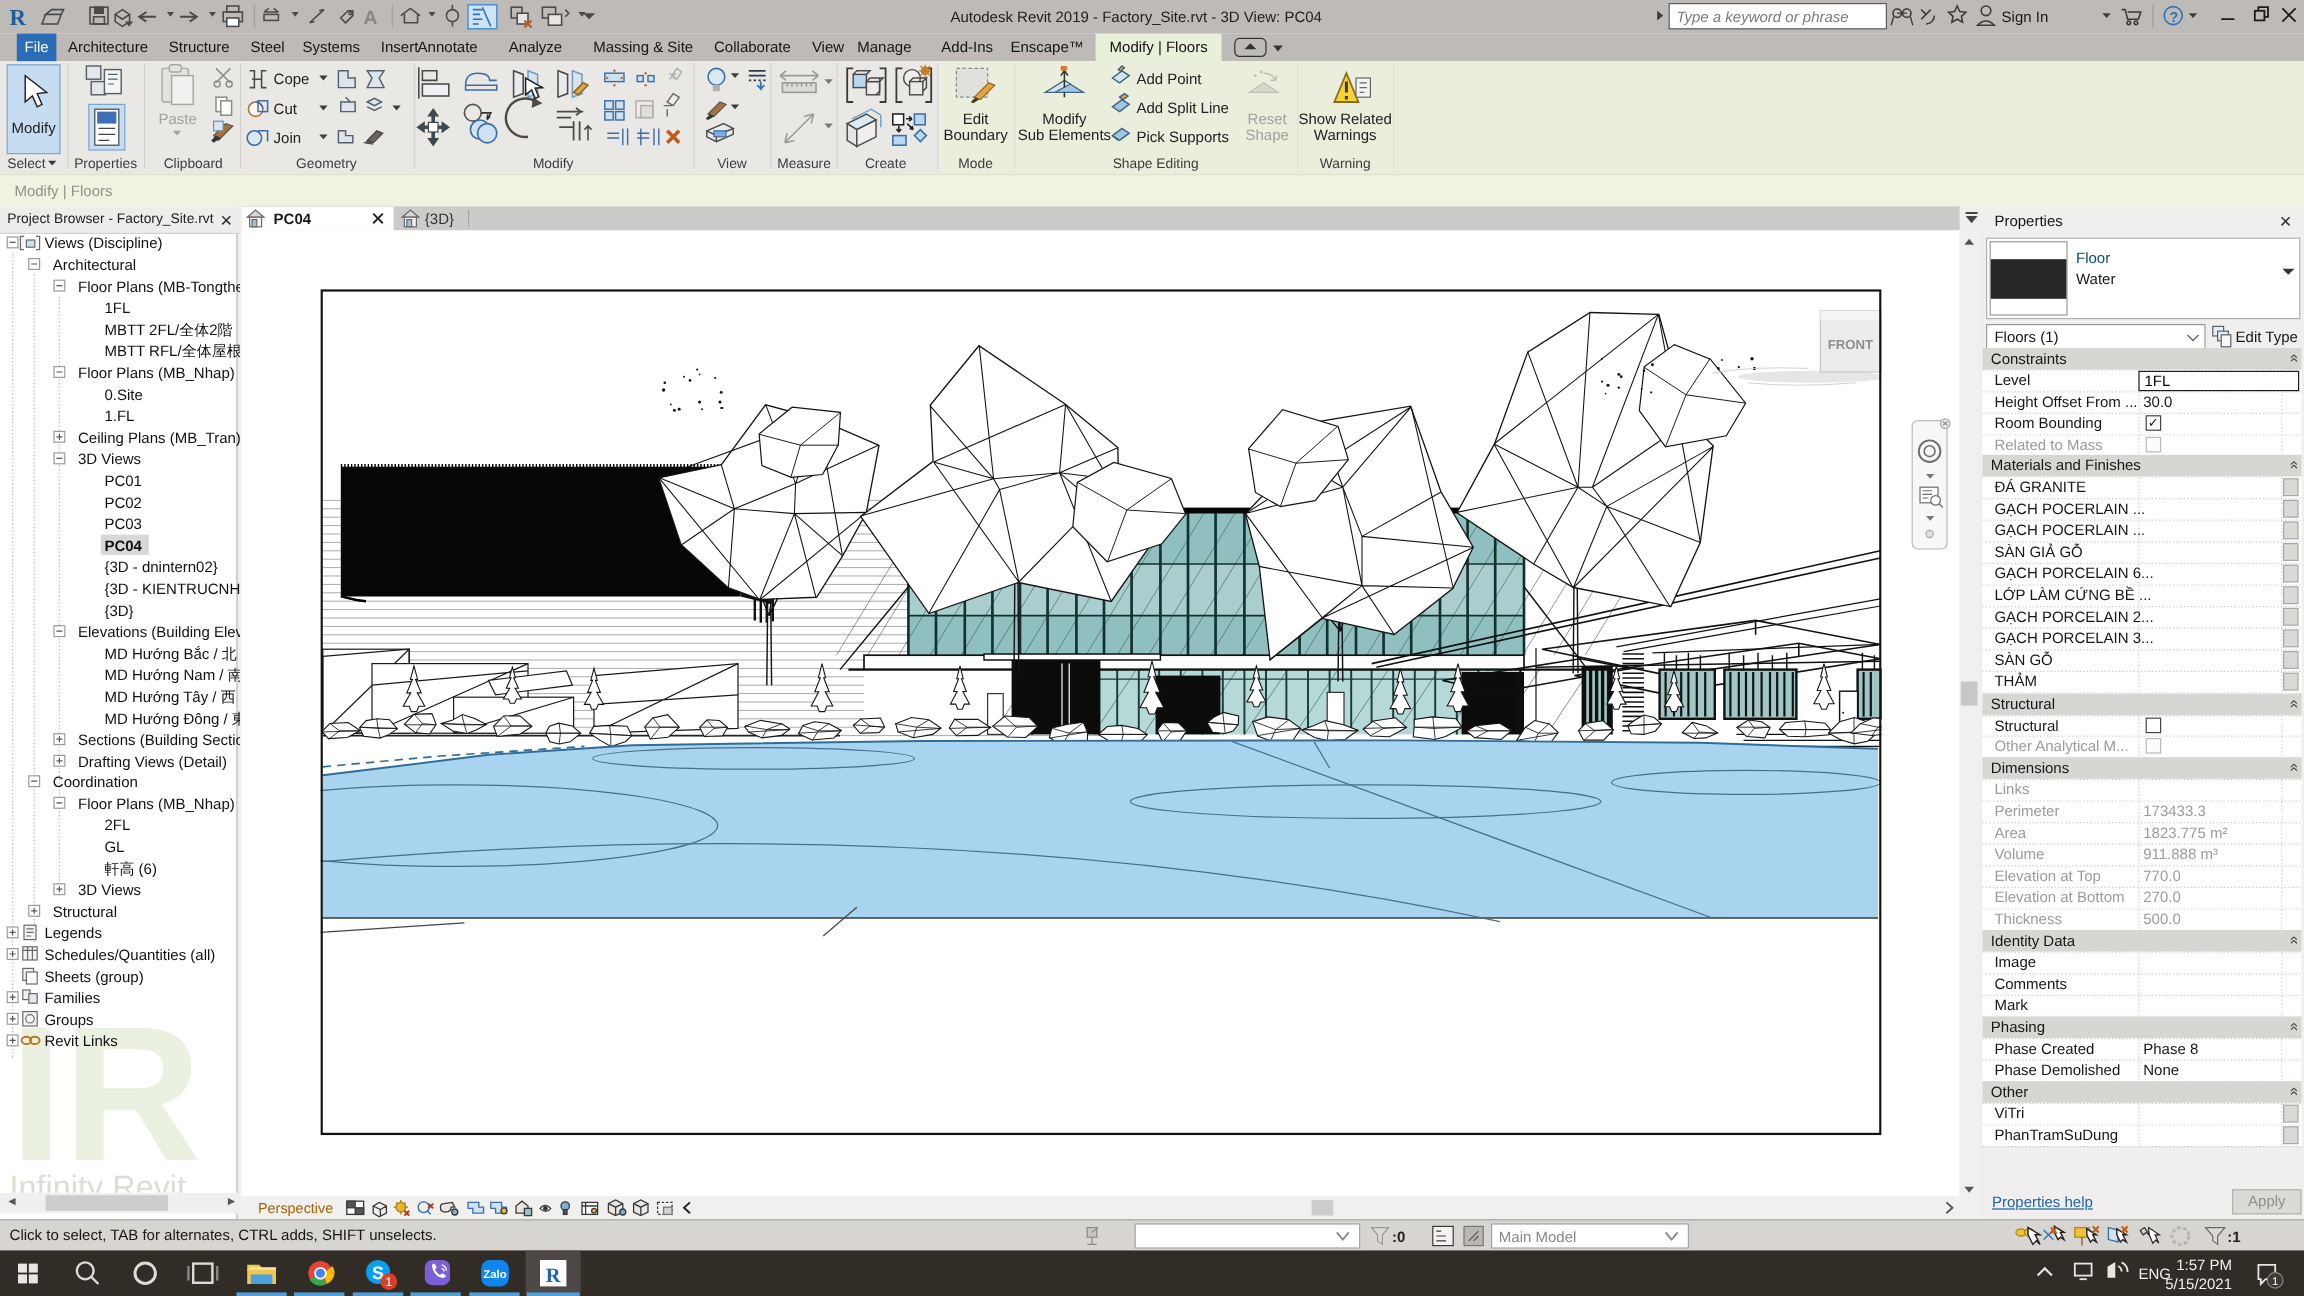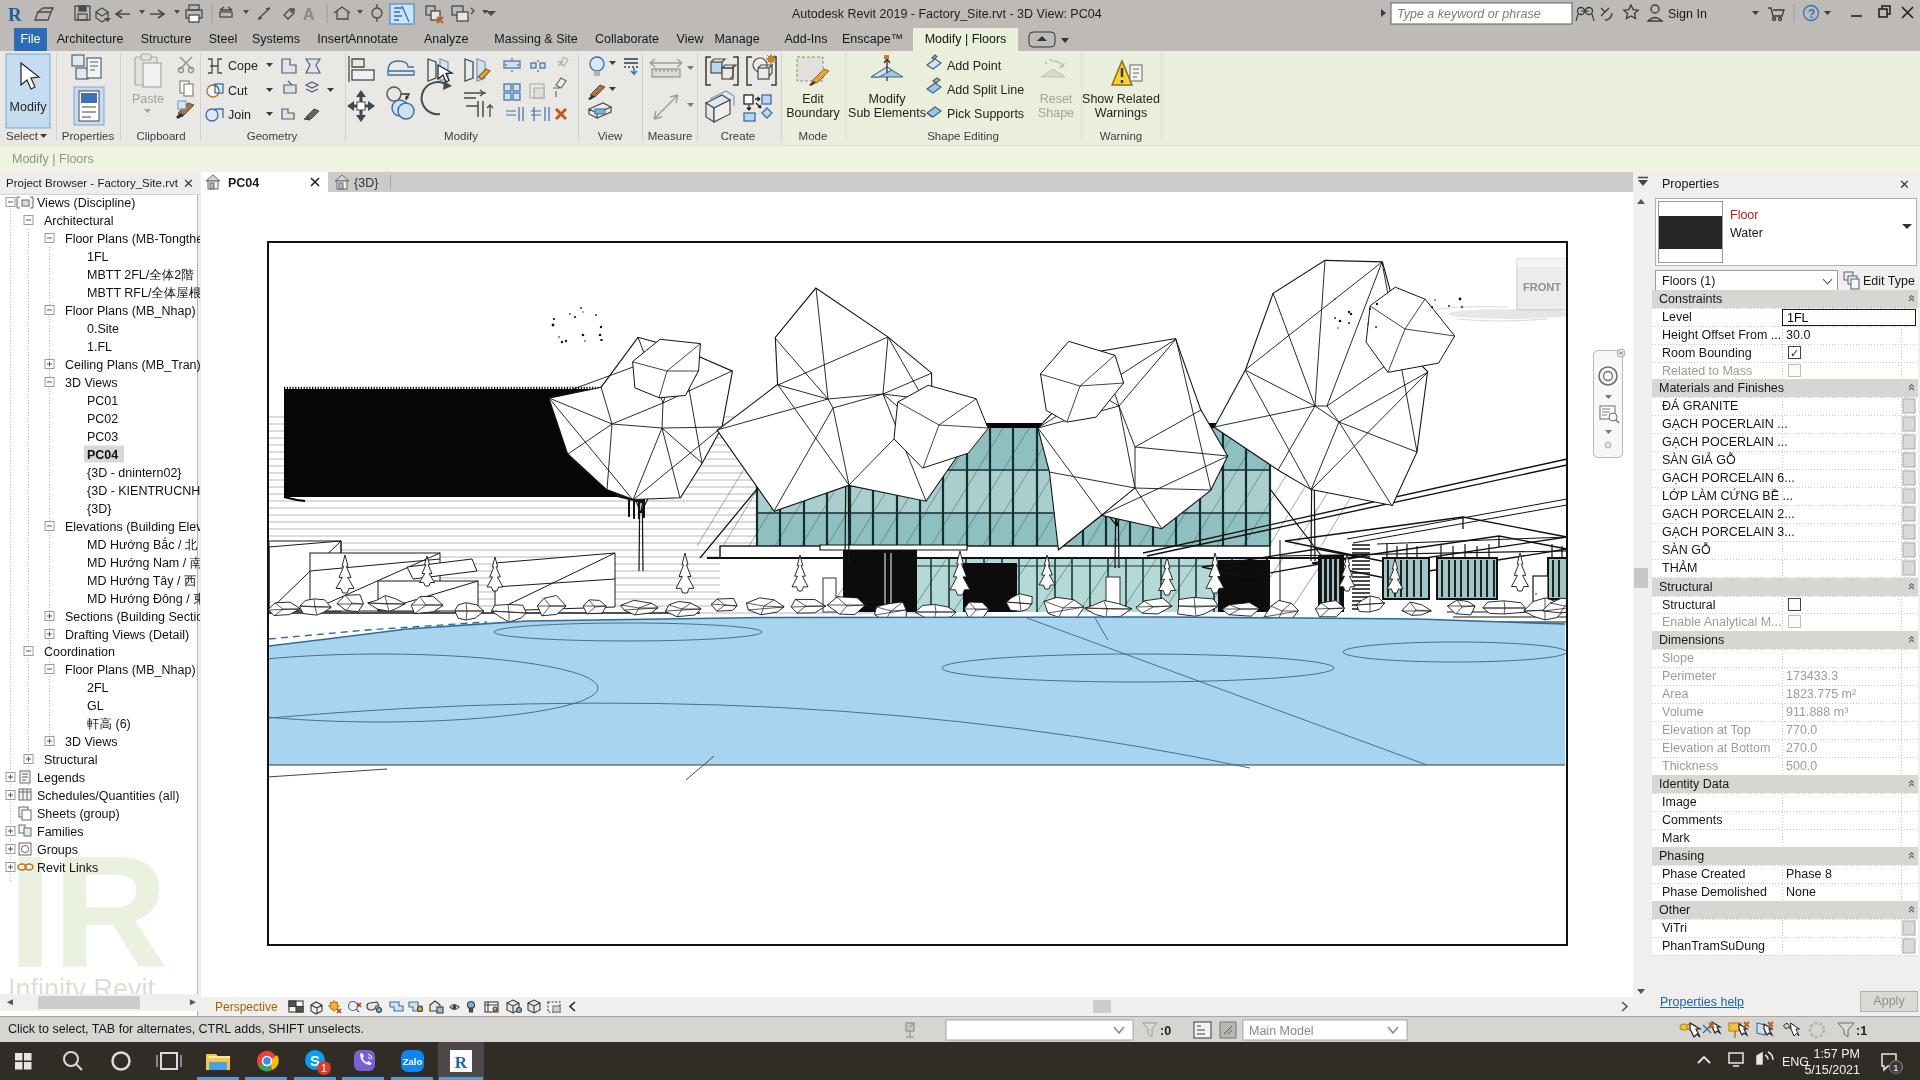--- a/index.html
+++ b/index.html
@@ -834,21 +834,21 @@
       <path d="M2 5 h10 l-5 6 z" fill="#444"></path>
       <path d="M2 2.5 h10" stroke="#444" stroke-width="1.5"></path>
     </svg>
   <div id="props">
     <div style="position:absolute;left:10px;top:5px;font-size:12.5px;color:#161616;">Properties</div>
     <div style="position:absolute;right:10px;top:5px;font-size:13px;color:#333;">✕</div>
 
     <div style="position:absolute;left:3px;top:26px;width:262px;height:68px;background:#fff;border:1px solid #b2b0ae;"></div>
     <div style="position:absolute;left:6px;top:29px;width:65px;height:62px;background:#fff;border:1px solid #999;"></div>
     <div style="position:absolute;left:7px;top:44px;width:63px;height:33px;background:#262626;"></div>
-    <div style="position:absolute;left:78px;top:36px;font-size:12.5px;color:#b91c1c;">Floor</div>
+    <div style="position:absolute;left:78px;top:36px;font-size:12.5px;color:#0c4a6e;">Floor</div>
     <div style="position:absolute;left:78px;top:54px;font-size:12.5px;color:#161616;">Water</div>
     <div style="position:absolute;right:8px;top:52px;width:0;height:0;border:5px solid transparent;border-top-color:#333;"></div>
 
     <div style="position:absolute;left:3px;top:98px;width:183px;height:21px;background:#fff;border:1px solid #999;font-size:12.5px;color:#161616;line-height:20px;padding-left:6px;">Floors (1)<span style="position:absolute;right:6px;top:8px;width:7px;height:7px;border-left:1.5px solid #555;border-bottom:1.5px solid #555;transform:rotate(-45deg);margin-top:-3px;"></span></div>
     <svg style="position:absolute;left:190px;top:98px;" width="75" height="21" xmlns="http://www.w3.org/2000/svg">
       <rect x="2" y="2" width="9" height="8" fill="#e8eef4" stroke="#55606b"></rect>
         <rect x="6" y="6" width="9" height="8" fill="#e8eef4" stroke="#55606b"></rect>
       <rect x="9" y="9" width="8" height="10" fill="#f6f6f6" stroke="#55606b"></rect>
       <text x="21" y="15" font-size="12.5" fill="#161616">Edit Type</text>
     </svg>
@@ -890,24 +890,24 @@
     <div class="prow-l" style="top:279px;">SÀN GIẢ GỖ</div>
     <div class="prow-l" style="top:297px;">GẠCH PORCELAIN 6...</div>
     <div class="prow-l" style="top:315px;">LỚP LÀM CỨNG BỀ ...</div>
     <div class="prow-l" style="top:333px;">GẠCH PORCELAIN 2...</div>
     <div class="prow-l" style="top:351px;">GẠCH PORCELAIN 3...</div>
     <div class="prow-l" style="top:369px;">SÀN GỖ</div>
     <div class="prow-l" style="top:387px;">THẢM</div>
     <div class="phead" style="top:406px;">Structural</div>
     <div class="prow-l" style="top:424px;">Structural</div>
     <div style="position:absolute;left:136px;top:426px;width:13px;height:13px;border:1px solid #444;background:#fff;"></div>
-    <div class="prow-l gray" style="top:441px;">Enable Analytical M...</div>
+    <div class="prow-l gray" style="top:441px;">Other Analytical M...</div>
     <div style="position:absolute;left:136px;top:443px;width:13px;height:13px;border:1px solid #bbb;background:#fbfbfb;"></div>
     <div class="phead" style="top:459px;">Dimensions</div>
-    <div class="prow-l gray" style="top:477px;">Slope</div>
+    <div class="prow-l gray" style="top:477px;">Links</div>
     <div class="prow-l gray" style="top:495px;">Perimeter</div>
       <div class="prow-v gray" style="top:495px;">173433.3</div>
     <div class="prow-l gray" style="top:513px;">Area</div>
       <div class="prow-v gray" style="top:513px;">1823.775 m²</div>
     <div class="prow-l gray" style="top:531px;">Volume</div>
       <div class="prow-v gray" style="top:531px;">911.888 m³</div>
     <div class="prow-l gray" style="top:549px;">Elevation at Top</div>
       <div class="prow-v gray" style="top:549px;">770.0</div>
     <div class="prow-l gray" style="top:567px;">Elevation at Bottom</div>
       <div class="prow-v gray" style="top:567px;">270.0</div>

